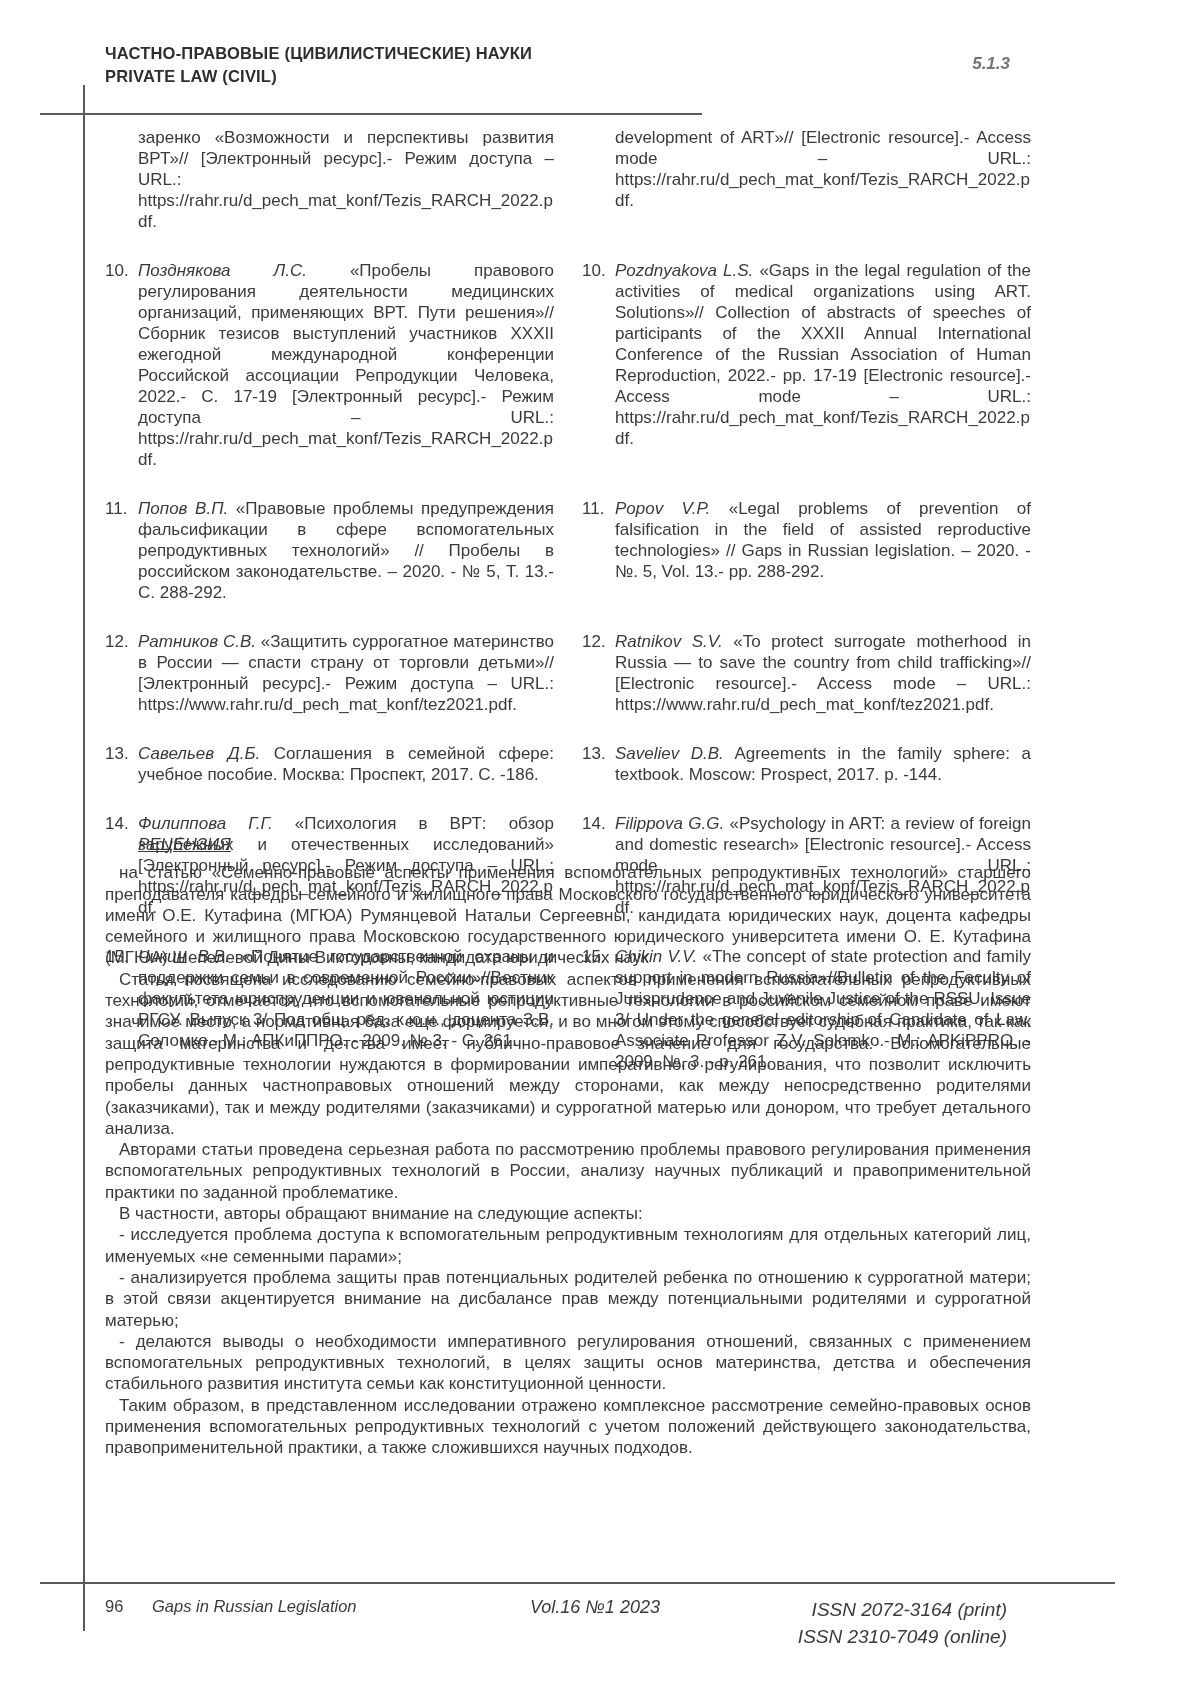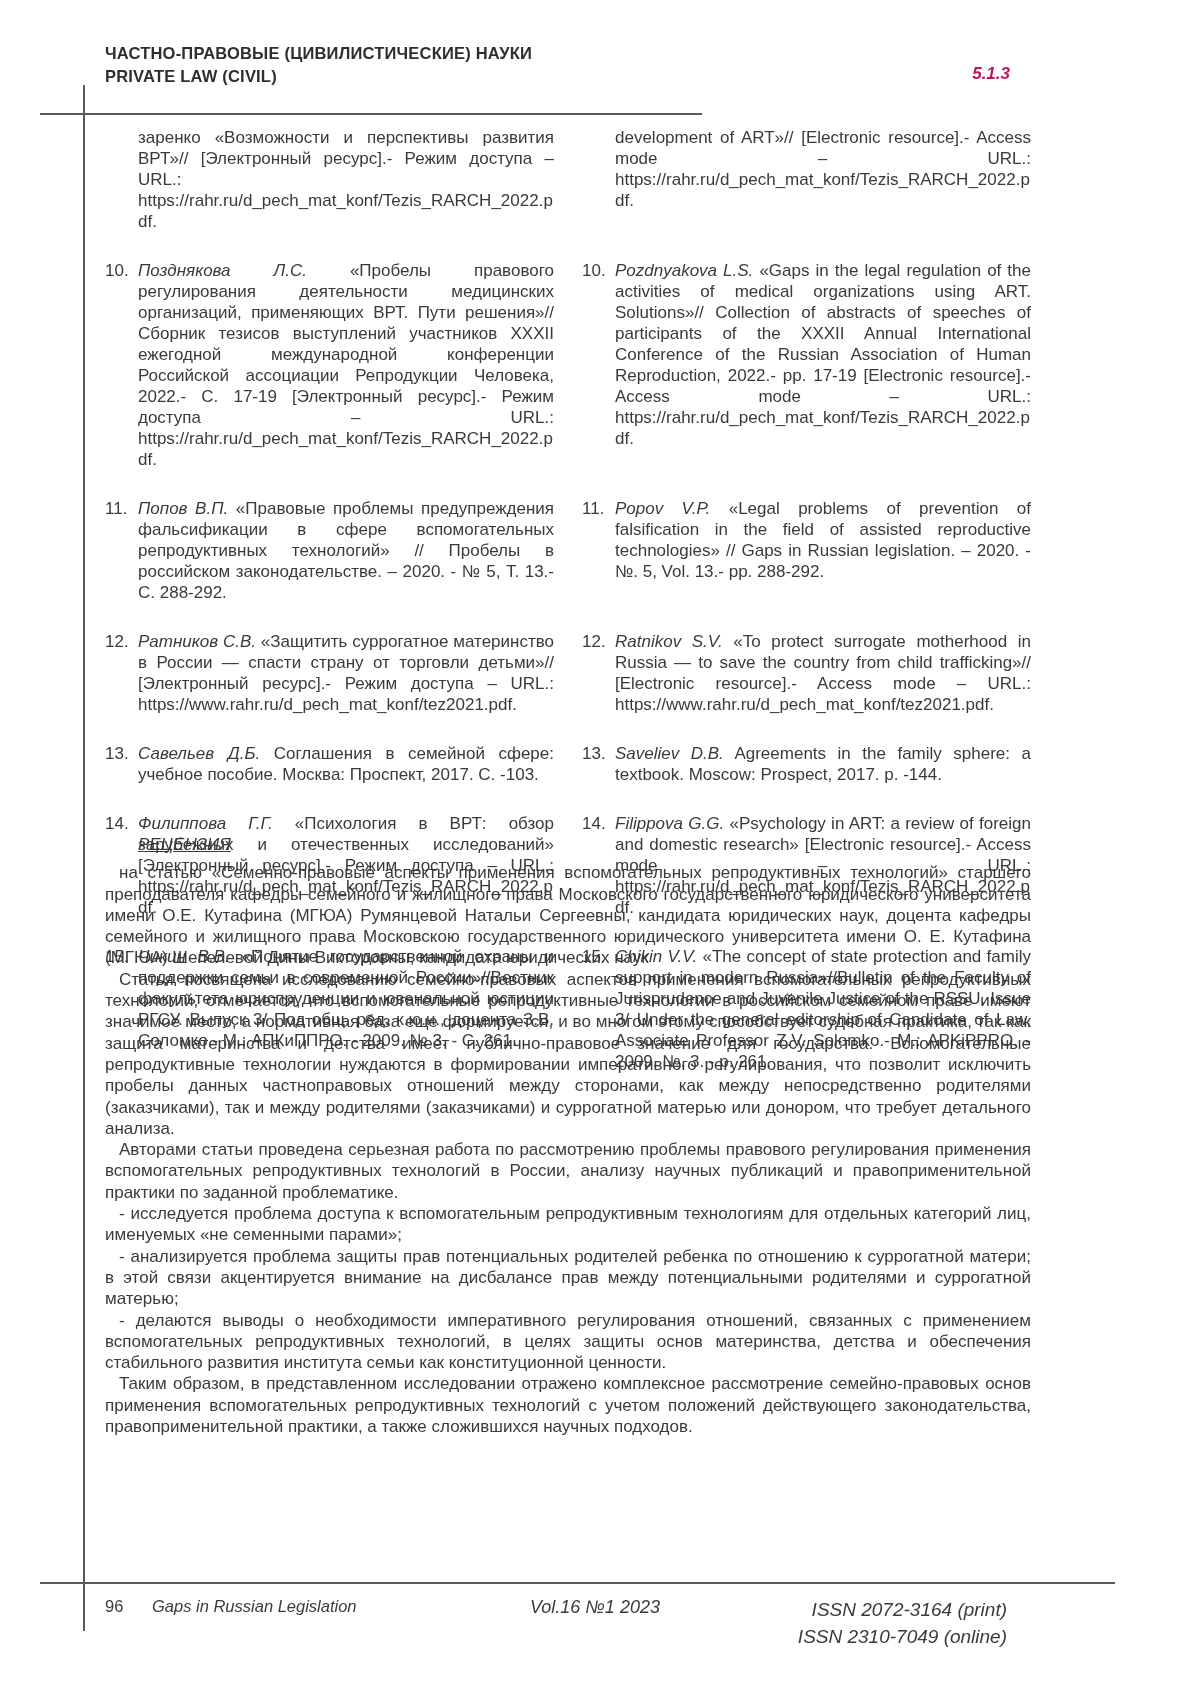--- a/index.html
+++ b/index.html
@@ -37,25 +37,25 @@
     left: 105px; top: 42px;
     width: 760px;
     font-size: 16.5px;
     line-height: 23px;
     font-weight: bold;
     color: #2e2e2e;
     letter-spacing: 0.2px;
   }
   .header-code {
     position: absolute;
-    right: 190px; top: 64px;
+    right: 190px; top: 54px;
     font-size: 17px;
     font-weight: bold;
     font-style: italic;
-    color: #be185d;
+    color: #737373;
   }
   
   .refs {
     position: absolute;
     left: 105px; top: 127px;
     width: 926px;
     display: grid;
     grid-template-columns: 1fr 1fr;
     column-gap: 26px;
     row-gap: 0px;
@@ -169,21 +169,21 @@
       <span class="ref-num">12.</span>
       <span class="it">Ратников С.В.</span> <span>«Защитить суррогатное материнство в России — спасти страну от торговли детьми»// [Электронный ресурс].- Режим доступа – URL.: https://www.rahr.ru/d_pech_mat_konf/tez2021.pdf.</span>
     </div>
     <div class="ref-cell">
       <span class="ref-num">12.</span>
       <span class="it">Ratnikov S.V.</span> <span>«To protect surrogate motherhood in Russia — to save the country from child trafficking»// [Electronic resource].- Access mode – URL.: https://www.rahr.ru/d_pech_mat_konf/tez2021.pdf.</span>
     </div>
 
     <div class="ref-cell">
       <span class="ref-num">13.</span>
-      <span class="it">Савельев Д.Б.</span> <span>Соглашения в семейной сфере: учебное пособие. Москва: Проспект, 2017. С. -103.</span>
+      <span class="it">Савельев Д.Б.</span> <span>Соглашения в семейной сфере: учебное пособие. Москва: Проспект, 2017. С. -186.</span>
     </div>
     <div class="ref-cell">
       <span class="ref-num">13.</span>
       <span class="it">Saveliev D.B.</span> <span>Agreements in the family sphere: a textbook. Moscow: Prospect, 2017. p. -144.</span>
     </div>
 
     <div class="ref-cell">
       <span class="ref-num">14.</span>
       <span class="it">Филиппова Г.Г.</span> <span>«Психология в ВРТ: обзор зарубежных и отечественных исследований» [Электронный ресурс].- Режим доступа – URL.: https://rahr.ru/d_pech_mat_konf/Tezis_RARCH_2022.pdf.</span>
     </div>
@@ -201,20 +201,21 @@
       <span class="it">Chikin V.V.</span> <span>«The concept of state protection and family support in modern Russia»//Bulletin of the Faculty of Jurisprudence and Juvenile Justice of the RSSU. Issue 3/ Under the general editorship of Candidate of Law, Associate Professor Z.V. Solomko.- M.: APKiPPRO. - 2009. №. 3. - p. 261.</span>
     </div>
 
   </div>
 
   <div class="review">
     <div class="review-title">РЕЦЕНЗИЯ</div>
     <p>на статью «Семенно-правовые аспекты применения вспомогательных репродуктивных технологий» старшего преподавателя кафедры семейного и жилищного права Московского государственного юридического университета имени О.Е. Кутафина (МГЮА) Румянцевой Натальи Сергеевны, кандидата юридических наук, доцента кафедры семейного и жилищного права Московскою государственного юридического университета имени О. Е. Кутафина (МГЮА) Шепелевой Дины Викторовны, кандидата юридических наук</p>
     <p>Статья посвящена исследованию семейно-правовых аспектов применения вспомогательных репродуктивных технологий, отмечается, что вспомогательные репродуктивные технологии в российском семейном праве имеют значимое место, а нормативная база еще формируется, и во многом этому способствует судебная практика, так как защита материнства и детства имеет публично-правовое значение для государства. Вспомогательные репродуктивные технологии нуждаются в формировании императивного регулирования, что позволит исключить пробелы данных частноправовых отношений между сторонами, как между непосредственно родителями (заказчиками), так и между родителями (заказчиками) и суррогатной матерью или донором, что требует детального анализа.</p>
     <p>Авторами статьи проведена серьезная работа по рассмотрению проблемы правового регулирования применения вспомогательных репродуктивных технологий в России, анализу научных публикаций и правоприменительной практики по заданной проблематике.</p>
+    <p>В частности, авторы обращают внимание на следующие аспекты:</p>
     <p>- исследуется проблема доступа к вспомогательным репродуктивным технологиям для отдельных категорий лиц, именуемых «не семенными парами»;</p>
     <p>- анализируется проблема защиты прав потенциальных родителей ребенка по отношению к суррогатной матери; в этой связи акцентируется внимание на дисбалансе прав между потенциальными родителями и суррогатной матерью;</p>
     <p>- делаются выводы о необходимости императивного регулирования отношений, связанных с применением вспомогательных репродуктивных технологий, в целях защиты основ материнства, детства и обеспечения стабильного развития института семьи как конституционной ценности.</p>
     <p>Таким образом, в представленном исследовании отражено комплексное рассмотрение семейно-правовых основ применения вспомогательных репродуктивных технологий с учетом положений действующего законодательства, правоприменительной практики, а также сложившихся научных подходов.</p>
   </div>
 
   <div class="footer-page">96</div>
   <div class="footer-journal">Gaps in Russian Legislation</div>
   <div class="footer-issue">Vol.16  №1  2023</div>
   <div class="footer-issn">

